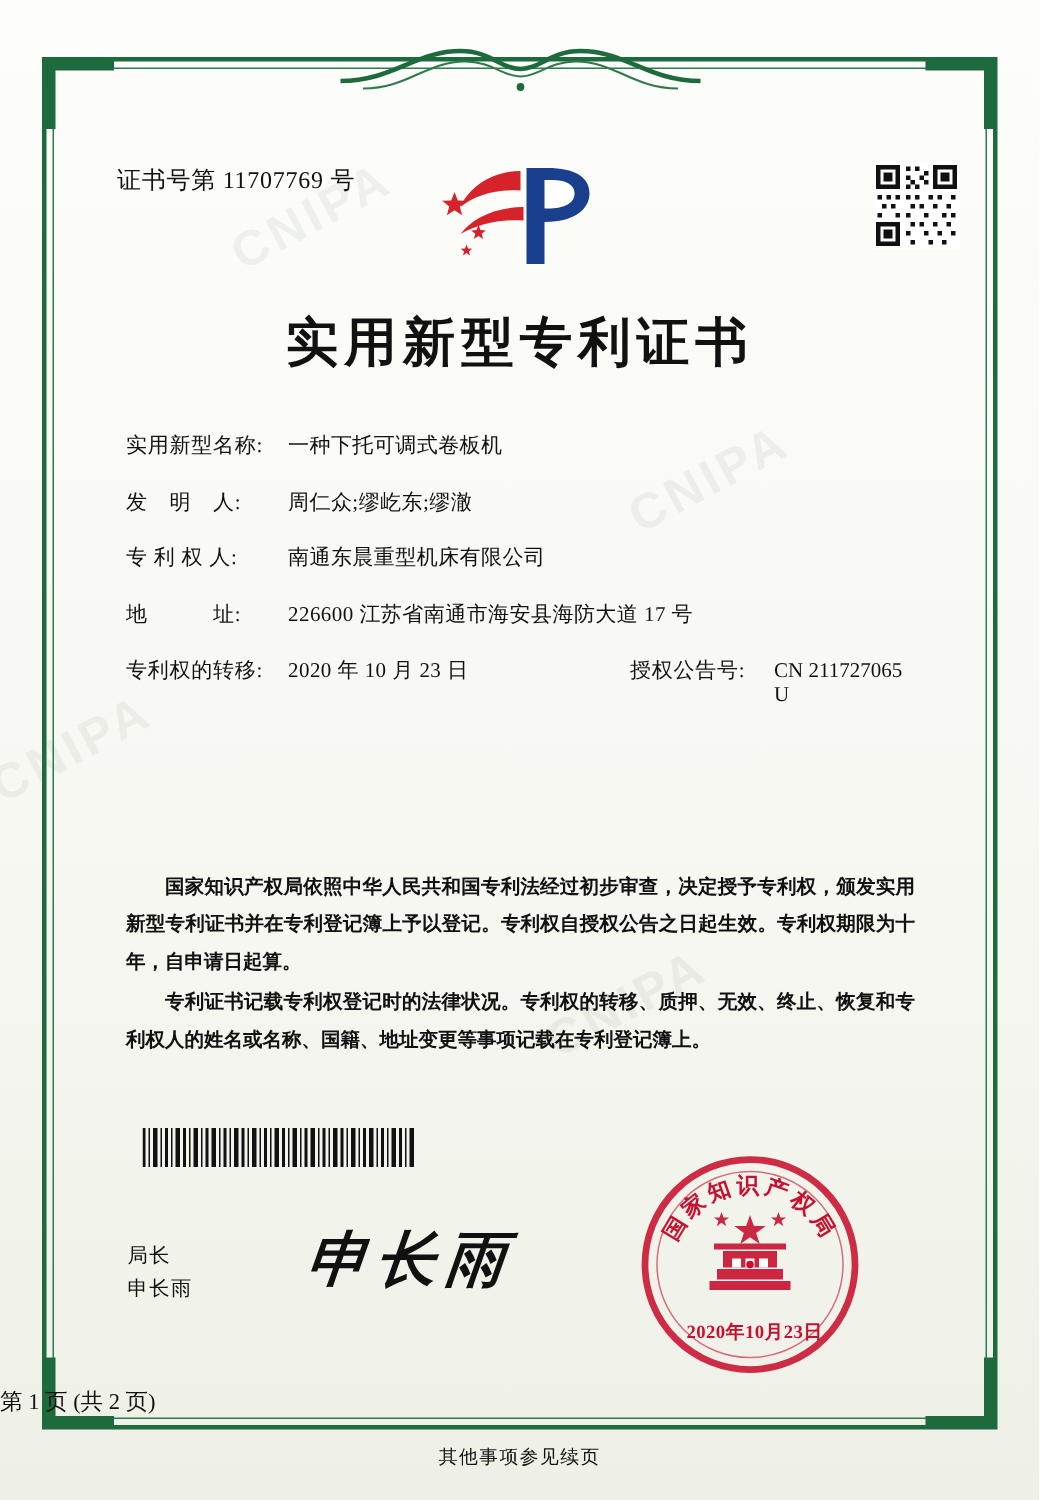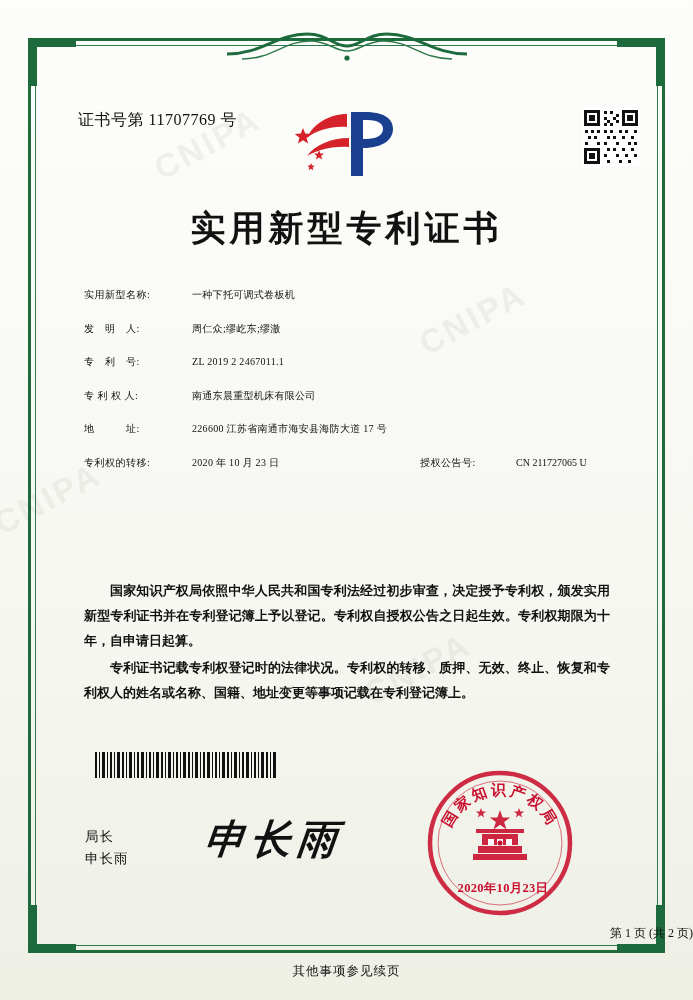--- a/index.html
+++ b/index.html
@@ -110,21 +110,21 @@
     color: #111;
     font-family: "DejaVu Serif", "Liberation Serif", serif;
   }
 
   
   .fields {
     position: absolute;
     left: 84px;
     top: 288px;
     width: 530px;
-    font-size: 10px;
+    font-size: 14px;
     color: #111;
   }
   .field-row {
     display: flex;
     align-items: baseline;
     margin-bottom: 19.5px;
   }
   .field-label {
     width: 108px;
     flex: 0 0 108px;
@@ -205,22 +205,22 @@
     font-weight: 700;
     color: #111;
     letter-spacing: 6px;
     transform: skewX(-6deg);
   }
 
   .page-no {
     position: absolute;
     left: 0; right: 0;
     top: 925px;
-    text-align: right;
-    font-size: 12px;
+    text-align: left;
+    font-size: 15px;
     color: #111;
   }
   .footnote {
     position: absolute;
     left: 0; right: 0;
     top: 963px;
     text-align: center;
     font-size: 12.5px;
     color: #111;
     letter-spacing: 1px;
@@ -330,24 +330,20 @@
   <div class="fields">
     <div class="field-row">
       <span class="field-label">实用新型名称:</span>
       <span class="field-value">一种下托可调式卷板机</span>
     </div>
     <div class="field-row">
       <span class="field-label">发　明　人:</span>
       <span class="field-value">周仁众;缪屹东;缪澈</span>
     </div>
     <div class="field-row">
-      <span class="field-label">专　利　号:</span>
-      <span class="field-value">ZL 2019 2 2467011.1</span>
-    </div>
-    <div class="field-row">
       <span class="field-label">专 利 权 人:</span>
       <span class="field-value">南通东晨重型机床有限公司</span>
     </div>
     <div class="field-row">
       <span class="field-label">地　　　址:</span>
       <span class="field-value">226600 江苏省南通市海安县海防大道 17 号</span>
     </div>
     <div class="field-row split">
       <span class="field-label">专利权的转移:</span>
       <span class="field-value">2020 年 10 月 23 日</span>

